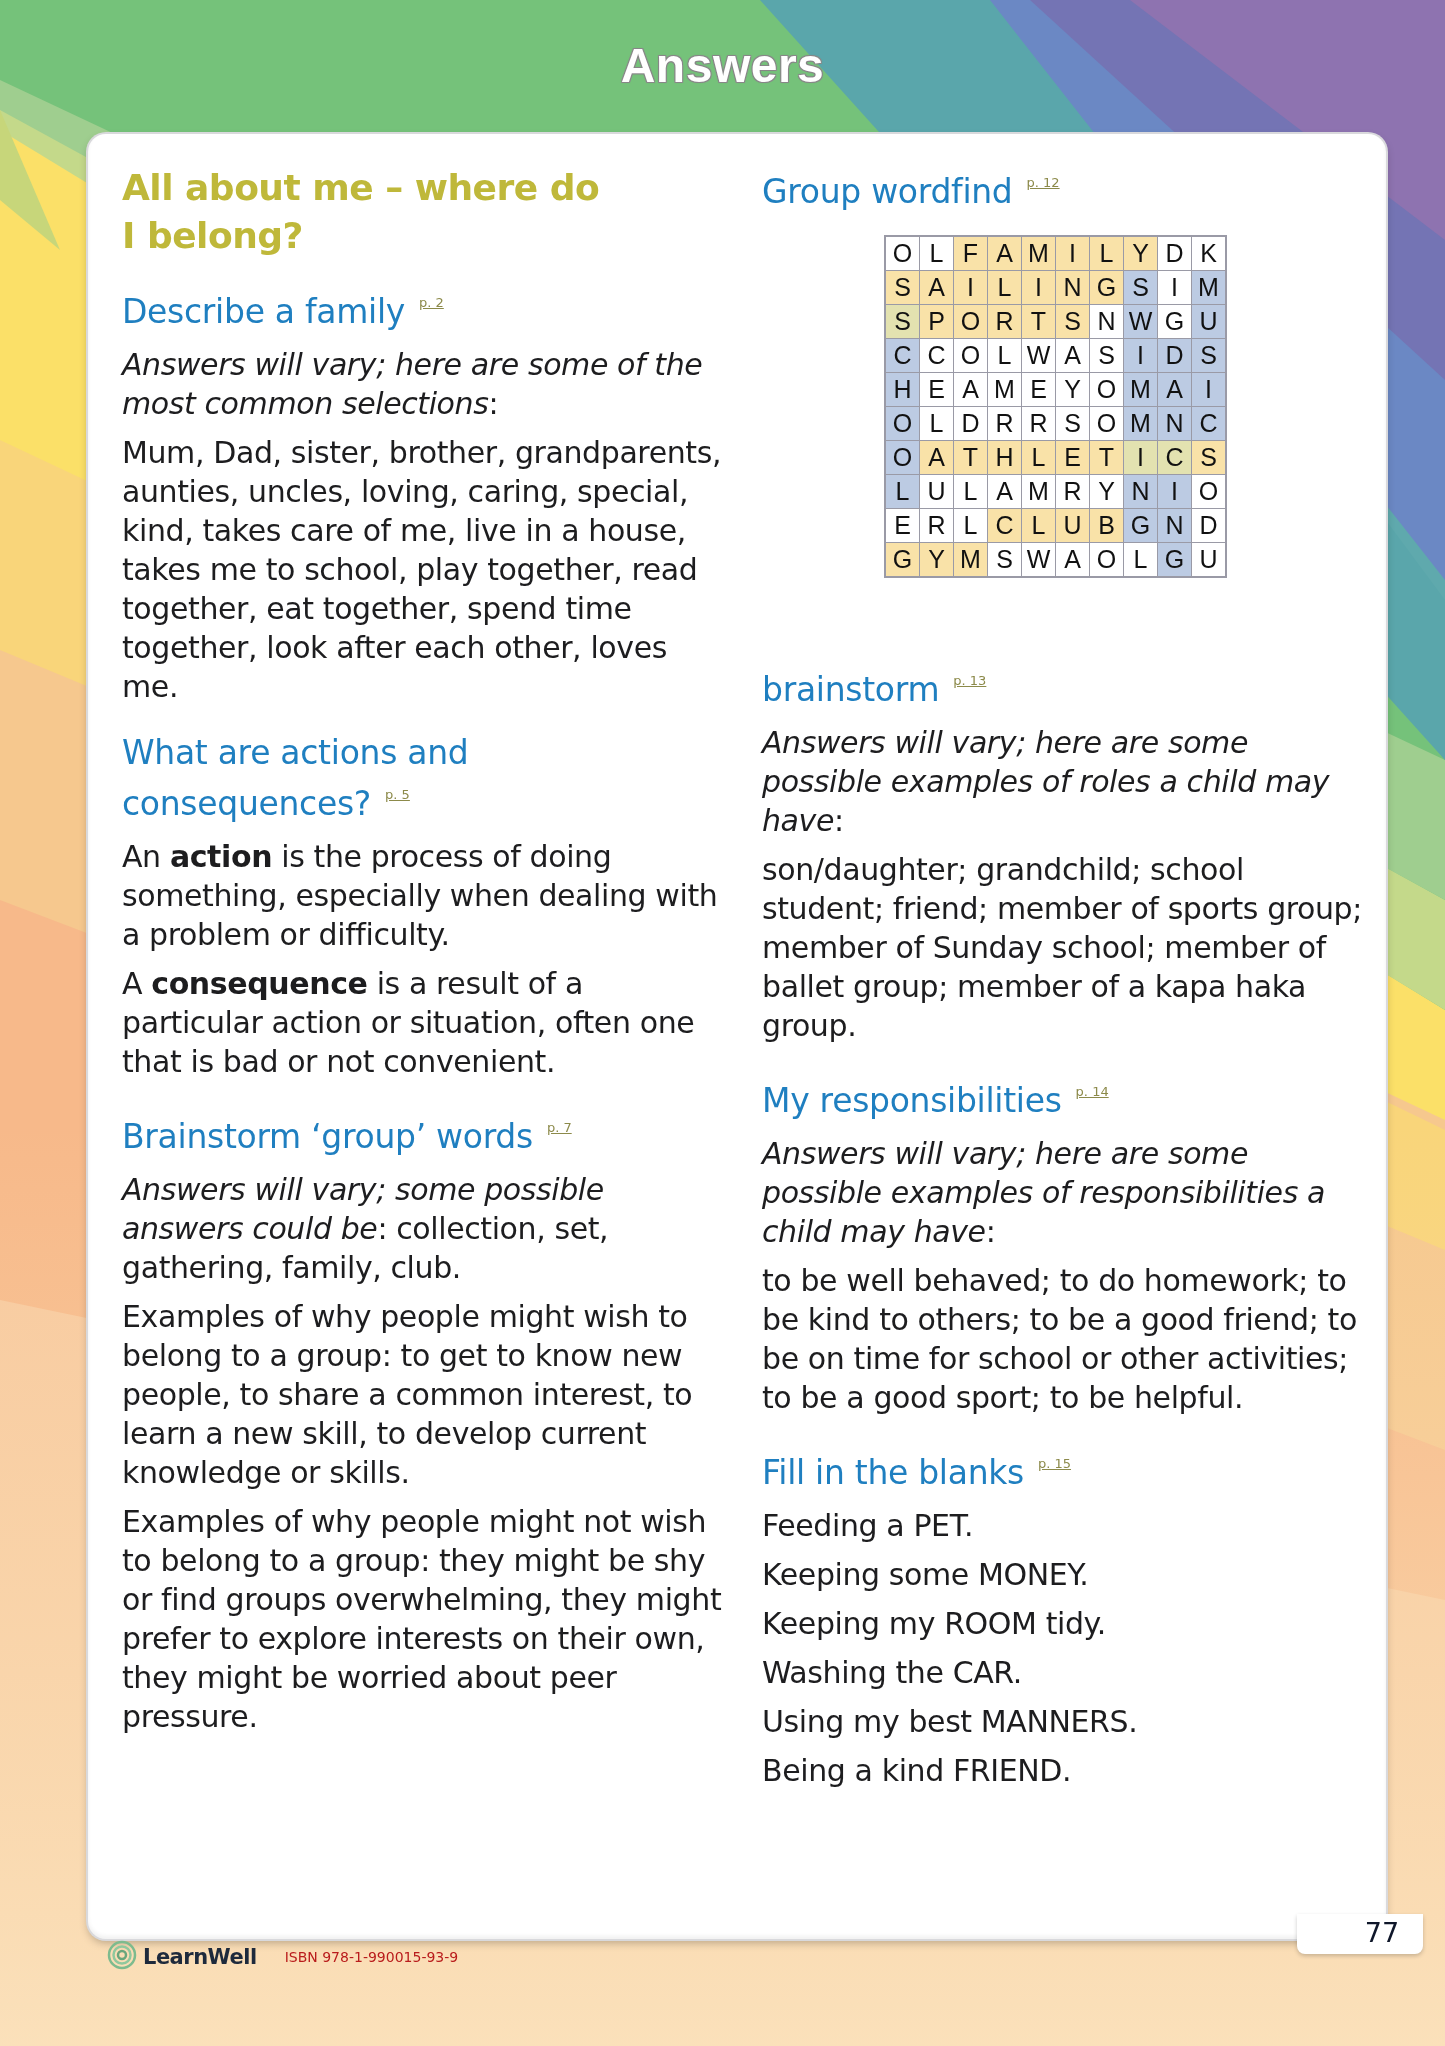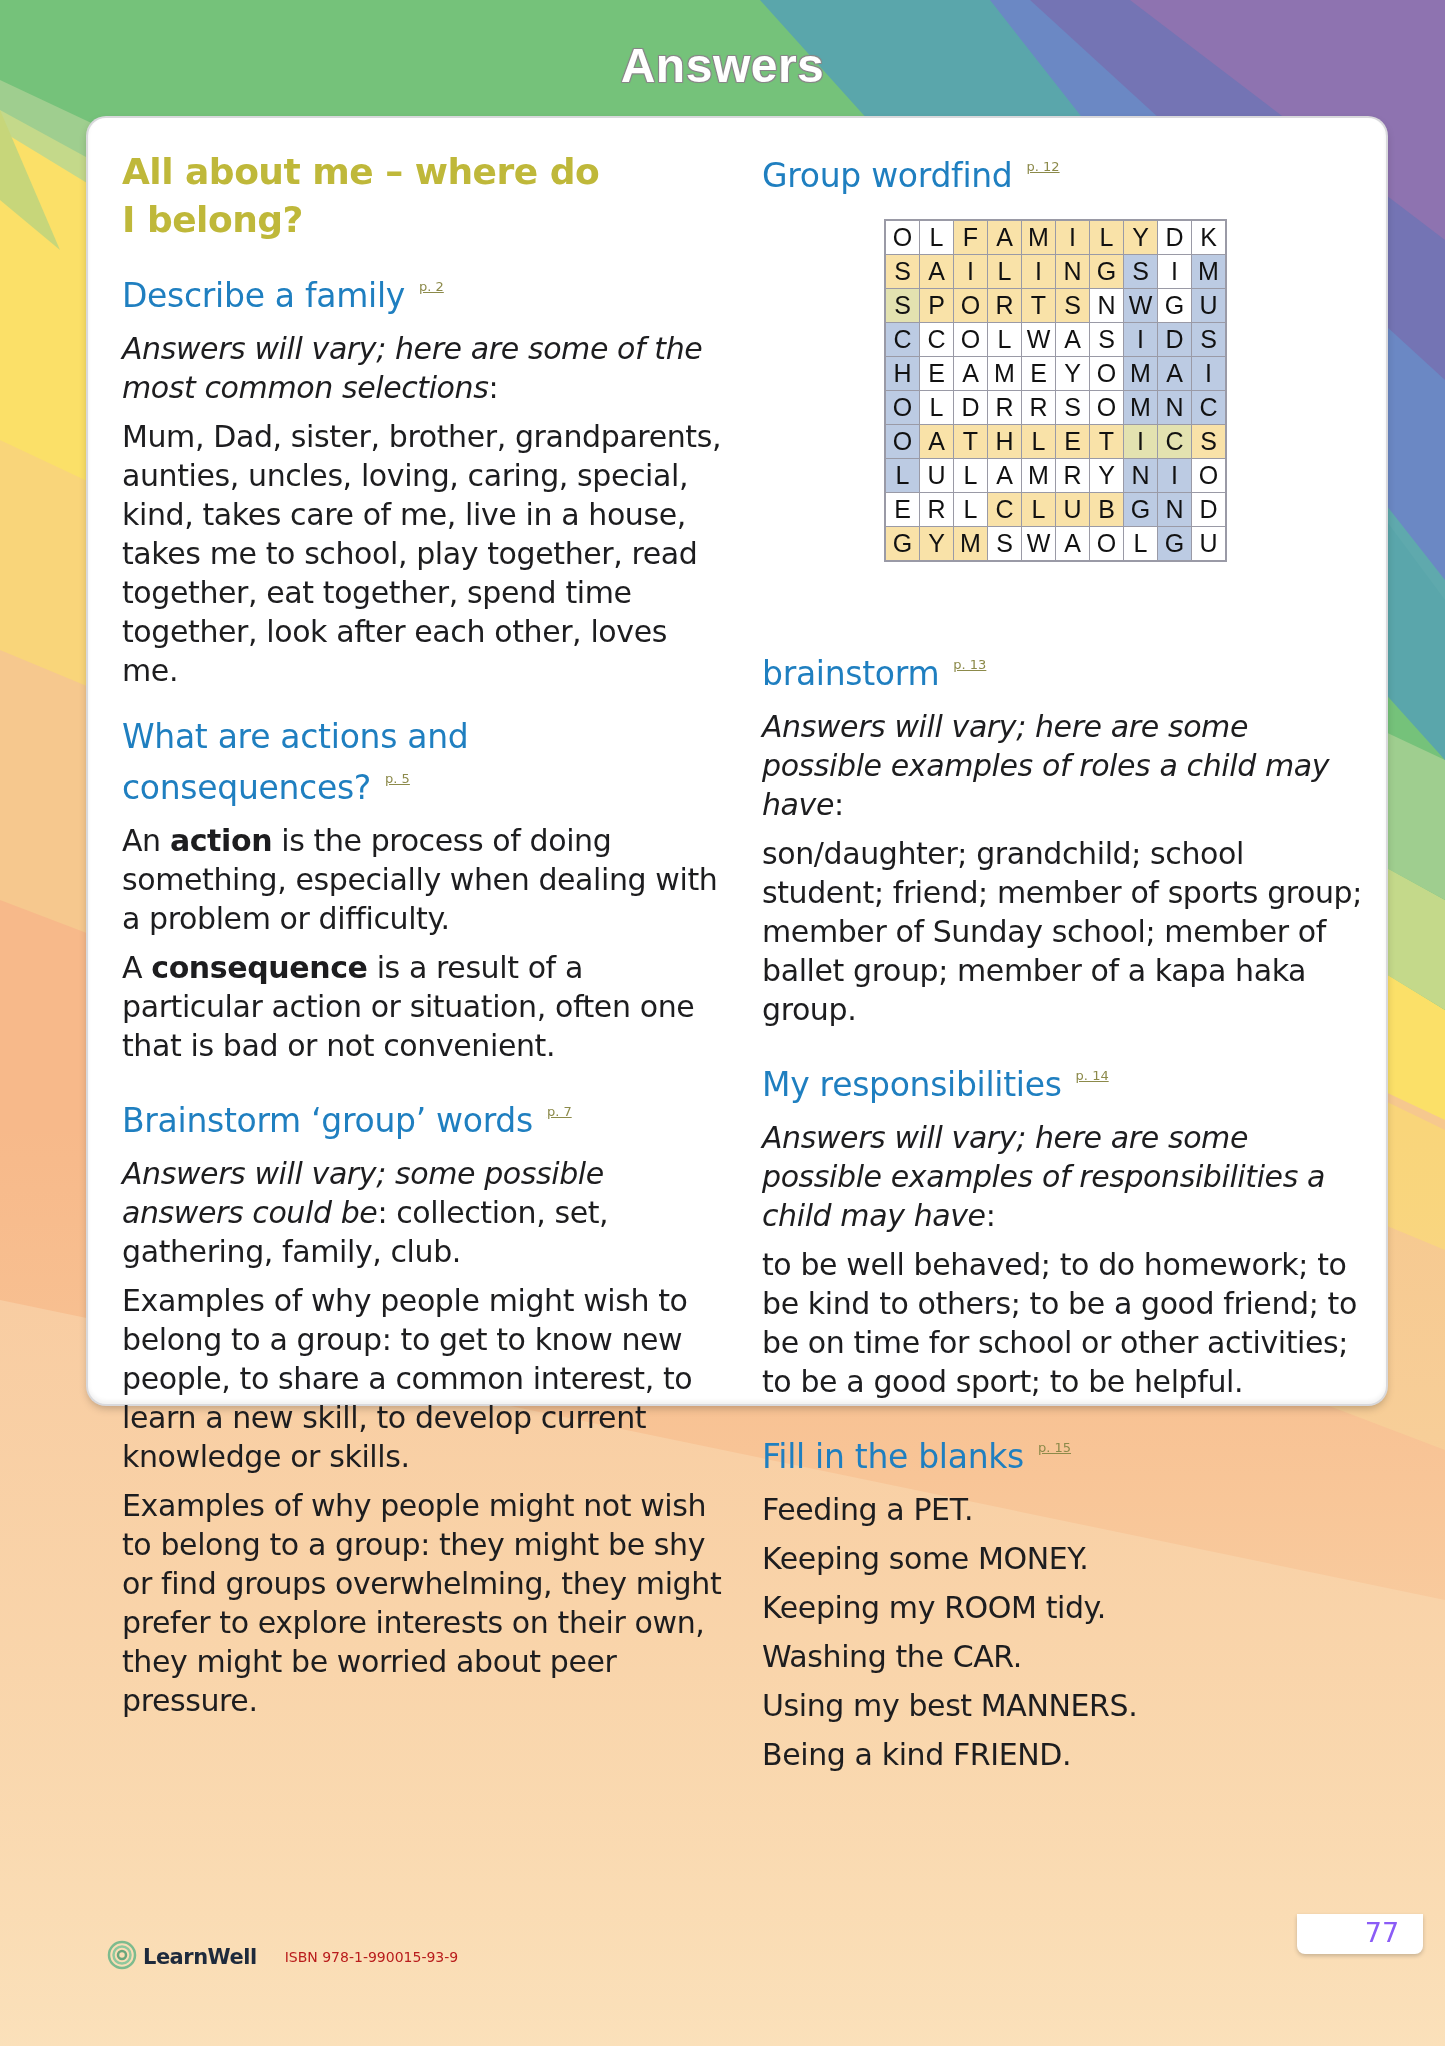--- a/index.html
+++ b/index.html
@@ -12,21 +12,21 @@
   .bg svg { width: 1445px; height: 2046px; display: block; }
 
   .page-title {
     position: absolute; top: 38px; left: 0; width: 1445px; text-align: center;
     font-family: "Liberation Sans", sans-serif; font-weight: bold; font-size: 48px;
     color: #ffffff; letter-spacing: 0.5px;
     text-shadow: 0 0 2px #7a7a7a, 1px 1px 0 #8c8c8c, -1px -1px 0 #8c8c8c, 1px -1px 0 #8c8c8c, -1px 1px 0 #8c8c8c;
   }
 
   .card {
-    position: absolute; left: 88px; top: 118px; width: 1298px; height: 1286px;
+    position: absolute; left: 88px; top: 134px; width: 1298px; height: 1805px;
     background: #ffffff; border-radius: 18px;
     box-shadow: 0 0 0 2px #d9d9dc, 0 4px 8px rgba(0,0,0,0.25), inset 0 -3px 4px rgba(0,0,0,0.06);
   }
   .col { position: absolute; top: 30px; }
   .col-left { left: 34px; width: 600px; }
   .col-right { left: 674px; width: 600px; }
 
   .chapter-title {
     font-family: "DejaVu Sans", sans-serif; font-weight: bold; color: #bfb83a;
     font-size: 36px; line-height: 48px; margin: 0 0 22px 0; letter-spacing: -0.5px;
@@ -69,21 +69,21 @@
     margin-left: 6px; letter-spacing: -0.5px;
   }
   .isbn {
     font-family: "DejaVu Sans", sans-serif; font-size: 14px; color: #b91c1c; margin-left: 28px;
   }
   .page-tab {
     position: absolute; left: 1297px; top: 1914px; width: 82px; height: 40px;
     background: #ffffff; border-radius: 0 0 8px 8px;
     box-shadow: 0 2px 4px rgba(0,0,0,0.2);
     text-align: center; font-family: "DejaVu Sans", sans-serif; font-size: 27px; line-height: 38px;
-    color: #8b5cf6;
+    color: #0f172a;
     padding-left: 44px;
   }
 </style>
 </head>
 <body>
 
 <div class="bg">
   <svg viewBox="0 0 1445 2046" preserveAspectRatio="none">
     <defs>
       <linearGradient id="fade" x1="0" y1="0" x2="0" y2="1">

